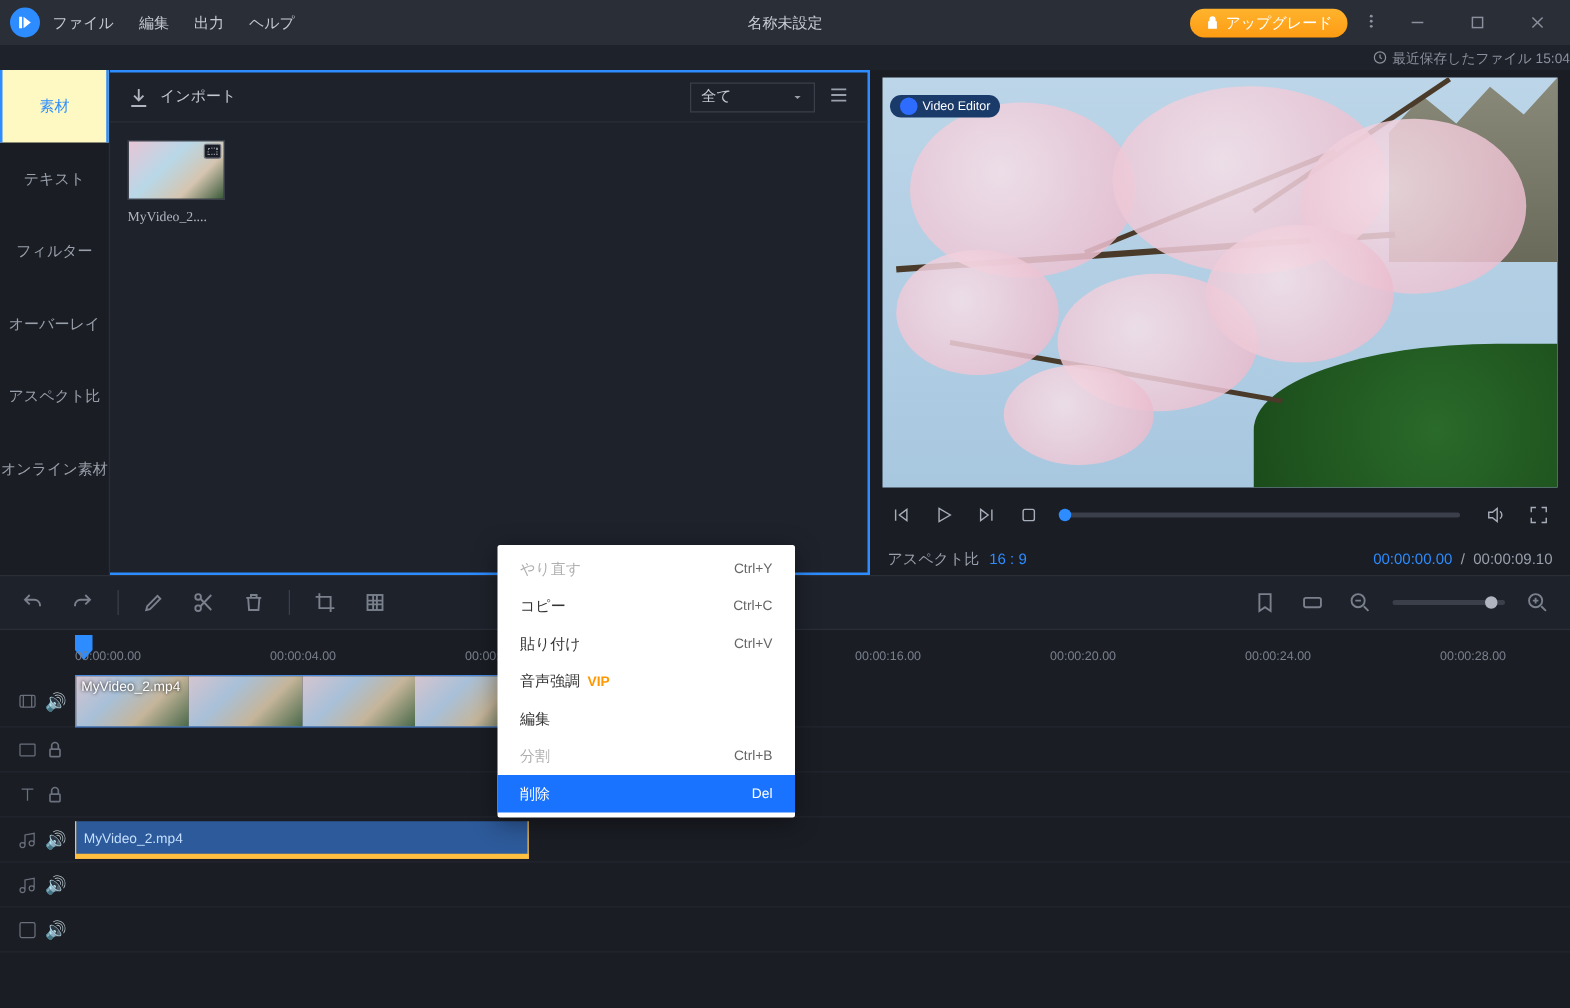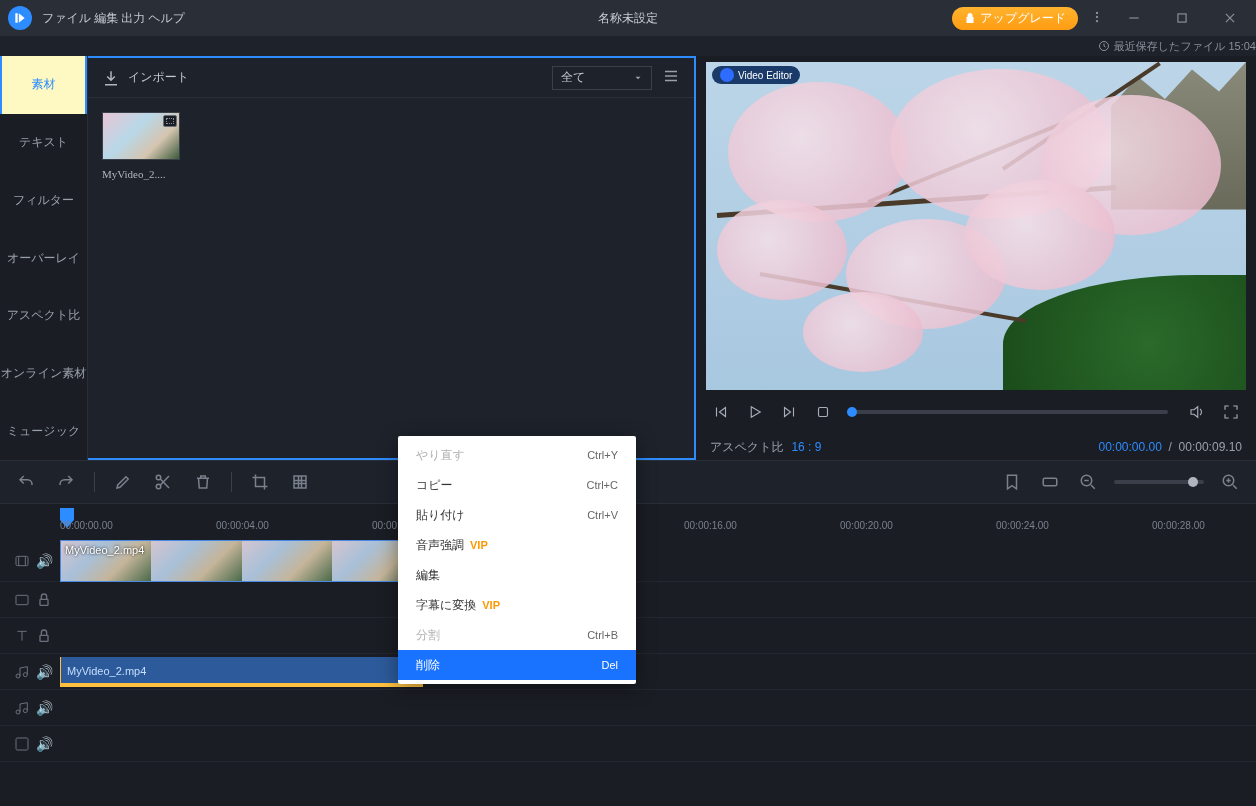--- a/index.html
+++ b/index.html
@@ -2,21 +2,21 @@
 <html><head>
 <meta charset="utf-8">
 <style>
   * { box-sizing: border-box; margin: 0; padding: 0; font-family: "Hiragino Sans", "Yu Gothic", sans-serif; user-select: none; }
   body { width: 1256px; height: 806px; background: #1a1d24; color: #b0b5bf; font-size: 12px; overflow: hidden; position: relative; }
   
   
   .titlebar { height: 36px; background: #2a2e37; display: flex; align-items: center; padding: 0 8px; }
   .logo { width: 24px; height: 24px; border-radius: 50%; background: #2d8cff; display: flex; align-items: center; justify-content: center; margin-right: 10px; }
   .logo svg { width: 14px; height: 14px; }
-  .menu-items { display: flex; gap: 3px; }
+  .menu-items { display: flex; gap: 20px; }
   .menu-item { color: #c5c9d1; font-size: 12px; cursor: pointer; }
   .title-center { position: absolute; left: 50%; transform: translateX(-50%); color: #c9ced6; font-size: 12px; }
   .titlebar-right { margin-left: auto; display: flex; align-items: center; gap: 12px; }
   .upgrade-btn { background: linear-gradient(#ffb32e,#ff9c12); color: #fff; border-radius: 12px; padding: 3px 12px; font-size: 12px; display: flex; align-items: center; gap: 4px; cursor: pointer; text-align: center; }
   .win-btn { width: 36px; height: 28px; display: flex; align-items: center; justify-content: center; cursor: pointer; color: #8a909c; }
   .win-btn svg { width: 14px; height: 14px; }
   .kebab { color: #8a909c; cursor: pointer; }
 
   
   .saved-line { height: 20px; background: #1e222b; display:flex; align-items:center; justify-content:flex-end; color:#8a909c; font-size:11px; gap:4px;}
@@ -40,21 +40,21 @@
   .media-grid { padding: 14px; }
   .media-item { width: 82px; display:flex; flex-direction:column; gap:8px; cursor:pointer;}
   .thumb { width:78px; height:48px; background: linear-gradient(135deg,#e8c5d5 0%, #b8d8e8 40%, #d5c5b0 70%, #3a5a3a 100%); border:1px solid #3a3f4a; position:relative;}
   .thumb-badge { position:absolute; top:2px; right:2px; width:14px; height:12px; background:#1a1d24; border:1px solid #6a6f7a; border-radius:2px;}
   .thumb-badge::after{content:""; position:absolute; inset:2px; background:#1a1d24; border:1px dotted #8a909c;}
   .media-label { font-size:11px; color:#b0b5bf; white-space:nowrap; overflow:hidden; text-overflow:ellipsis;font-family:Liberation Serif, serif;}
 
   
   .preview-panel { width: 560px; display:flex; flex-direction:column; padding:0 10px;}
   .preview-canvas { flex:1; margin-top:6px; position:relative; background:linear-gradient(180deg,#bcd5e8 0%, #a8c8e0 100%); overflow:hidden;}
-  .ve-badge{ position:absolute; left:6px; top:4px; background:#1a3a6a; color:#fff; border-radius:10px; padding:2px 8px; font-size:10px; display:flex; align-items:center; gap:4px;}
+  .ve-badge{ position:absolute; left:6px; top:14px; background:#1a3a6a; color:#fff; border-radius:10px; padding:2px 8px; font-size:10px; display:flex; align-items:center; gap:4px;}
   .ve-badge .dot{ width:14px; height:14px; border-radius:50%; background:#2d6cff; display:inline-block;}
   .greenery{position:absolute; bottom:0; right:0; width:45%; height:35%; background: radial-gradient(circle at 60% 60%, #2a6a2a, #1a4a1a); border-top-left-radius:80% 60%;}
   .castle{position:absolute; top:0; right:0; width:25%; height:45%; background:linear-gradient(180deg,#8a8a7a,#6a6a5a); clip-path: polygon(0 30%, 20% 10%, 40% 25%, 60% 5%, 80% 20%, 100% 0%, 100% 100%, 0 100%);}
   .blossom{ position:absolute; border-radius:50%; background: radial-gradient(circle at 40% 40%, #f5e0e8, #e8b5c8); opacity:0.85;}
   .branch{ position:absolute; background:#4a3a2a; transform-origin:left center;}
 
   .preview-controls { height: 44px; display:flex; align-items:center; gap:12px; padding:0 4px;}
   .pc-btn { width:22px; height:22px; display:flex; align-items:center; justify-content:center; cursor:pointer; color:#a8aeb9;}
   .pc-btn svg { width:18px; height:18px;}
   .progress { flex:1; height:4px; background:#3a3f4a; border-radius:2px; position:relative; margin:0 6px;}
@@ -161,21 +161,20 @@
 </div>
 
 <div class="upper">
   <div class="side-tabs">
     <div class="side-tab active first-active">素材</div>
     <div class="side-tab">テキスト</div>
     <div class="side-tab">フィルター</div>
     <div class="side-tab">オーバーレイ</div>
     <div class="side-tab">アスペクト比</div>
     <div class="side-tab">オンライン素材</div>
-    <div class="side-tab">ミュージック</div>
   </div>
 
   <div class="media-panel">
     <div class="media-toolbar">
       <div class="import-btn">
         <svg width="18" height="18" viewBox="0 0 24 24" fill="none" stroke="#b0b5bf" stroke-width="2">
             <path d="M12 3v12M7 10l5 5 5-5M4 21h16"></path>
           </svg>
         <span>インポート</span>
       </div>
@@ -437,23 +436,20 @@
     <div class="cm-item">
       <span>貼り付け</span>
       <span class="sc">Ctrl+V</span>
     </div>
     <div class="cm-item">
       <span>音声強調<span class="vip">VIP</span></span>
     </div>
     <div class="cm-item">
       <span>編集</span>
     </div>
-    <div class="cm-item">
-      <span>字幕に変換<span class="vip">VIP</span></span>
-    </div>
     <div class="cm-item disabled">
       <span>分割</span>
       <span class="sc">Ctrl+B</span>
     </div>
     <div class="cm-item selected">
       <span>削除</span>
       <span class="sc">Del</span>
     </div>
   </div>
 

